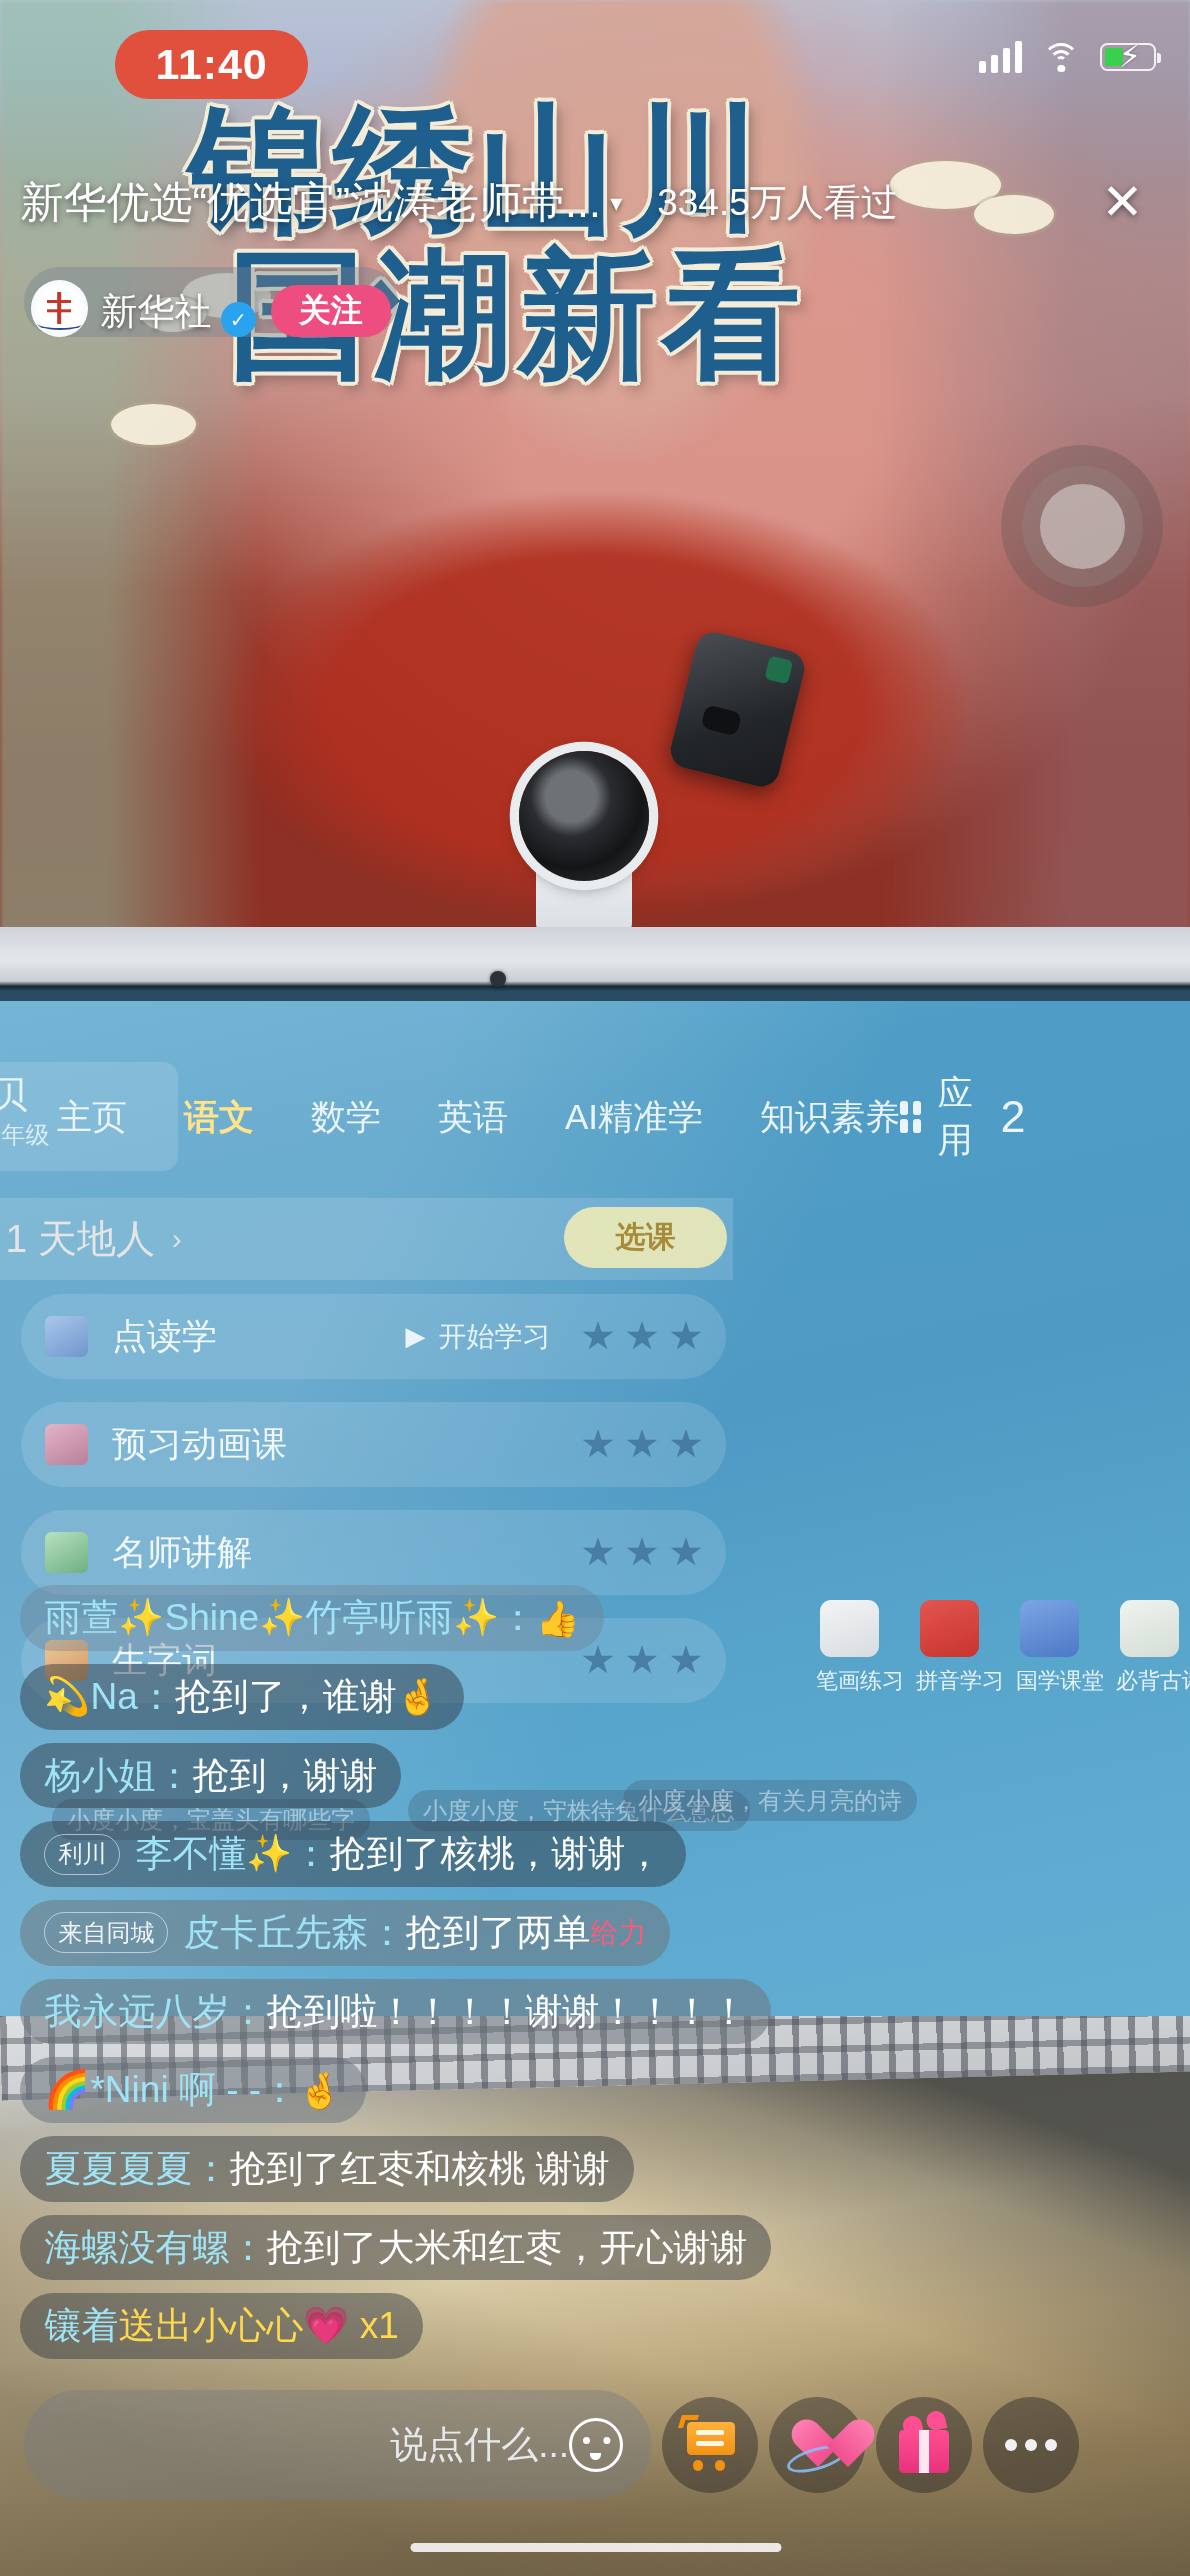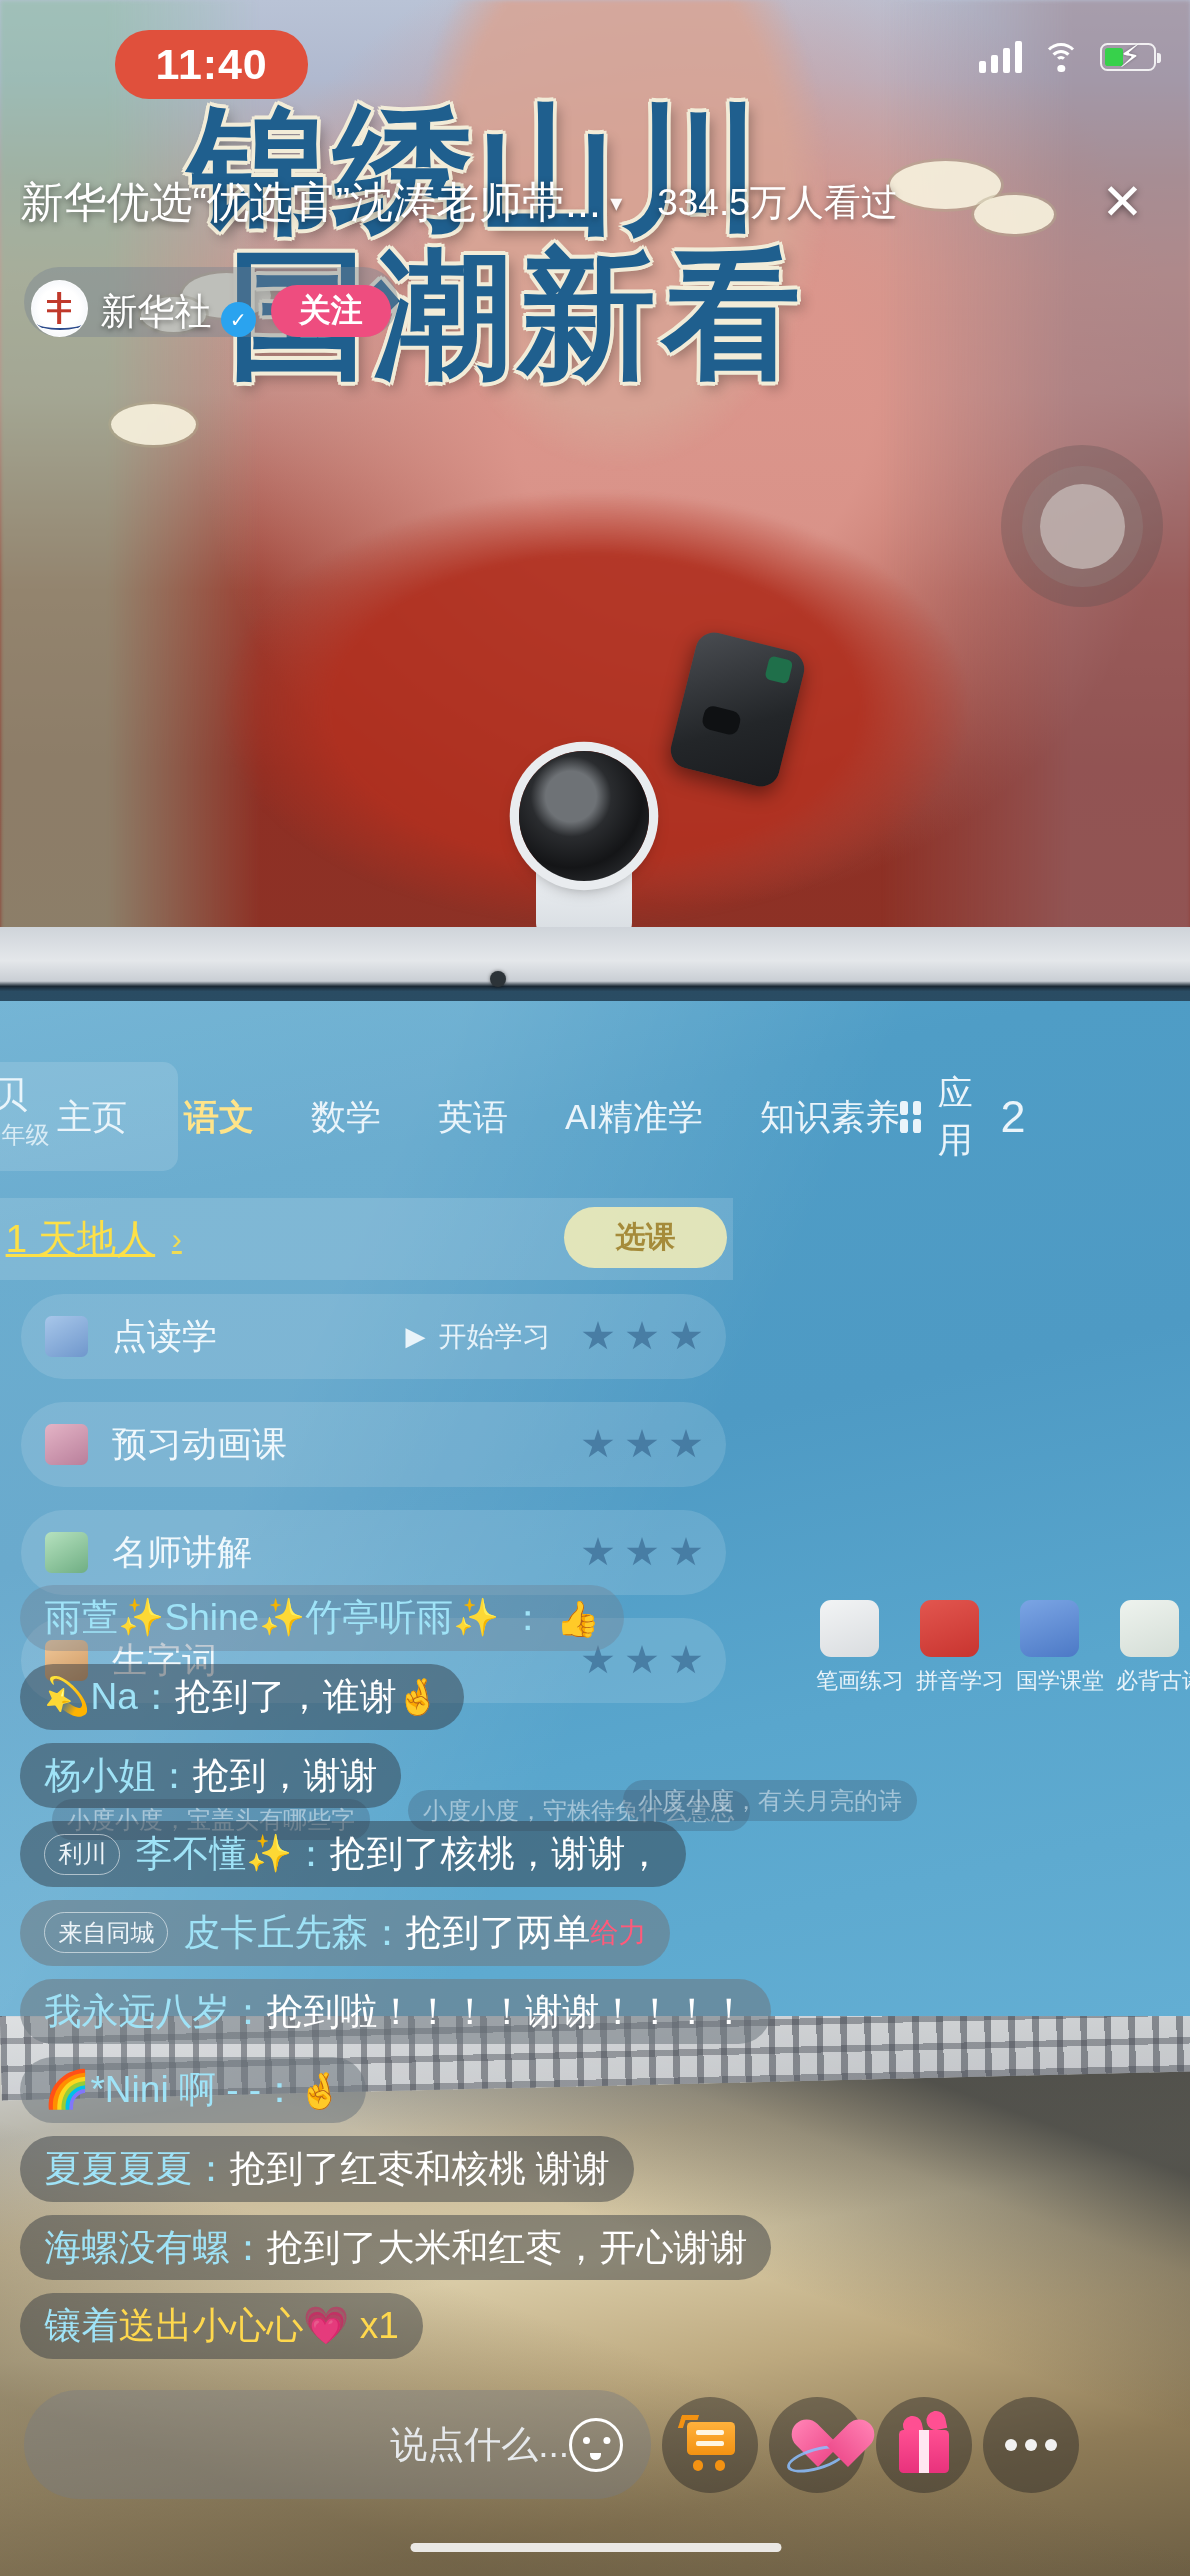--- a/index.html
+++ b/index.html
@@ -164,21 +164,21 @@
   .t-nav .tab { color:#eaf4fa; font-size:35px; margin-left:57px; white-space:nowrap; }
   .t-nav .tab.active { color:#ffe489; font-weight:700; }
   .t-nav .right { margin-left:auto; display:flex; align-items:center; gap:16.7px; padding-right:13px; }
   .grid-ic { width:32px; height:32px; display:grid; grid-template-columns:1fr 1fr; gap:4.6px; }
   .grid-ic i{ display:block; background:#eaf4fa; border-radius:2.8px; }
   .t-nav .right span { color:#eaf4fa; font-size:35px; }
   .t-nav .right .num { font-size:45px; }
 
   .t-crumb { position:absolute; left:0; top:1198px; width:733px; height:82px; z-index:10;
           background:rgba(255,255,255,.14); display:flex; align-items:center; }
-  .t-crumb span { color:#fde047; font-size:39px; margin-left:5.6px;text-decoration:underline; }
+  .t-crumb span { color:#e5e5e5; font-size:39px; margin-left:5.6px; }
   .t-crumb .chev { font-size:30px; margin-left:16.7px; opacity:.9; }
   .t-selectbtn { position:absolute; left:564px; top:1207px; width:163px; height:61px;
           border-radius:31px; background:rgba(250,240,180,.82); color:#a58b3a; font-size:30px;
           display:flex; align-items:center; justify-content:center; z-index:11; font-weight:600; }
 
   .t-list { position:absolute; left:21px; top:1294px; width:705px; z-index:10; }
   .t-row { height:85px; border-radius:43px; background:rgba(255,255,255,.13);
           display:flex; align-items:center; margin-bottom:23px; padding:0 24px; }
   .t-ic { width:43px; height:41px; border-radius:6.5px; flex:0 0 auto; }
   .t-row .lbl { color:#f0f8fc; font-size:35px; margin-left:24px; }
@@ -197,21 +197,21 @@
   .t-app .nm { color:#e9f3f9; font-size:22px; white-space:nowrap; }
 
   
   .ghost { position:absolute; z-index:18; color:rgba(230,240,248,.55); font-size:24px;
            background:rgba(60,80,100,.28); border-radius:20.4px; padding:4.6px 15px; white-space:nowrap; }
 
   .chat { position:absolute; left:20.4px; bottom:204px; width:1113px; z-index:22; }
   .msg { display:inline-flex; align-items:center; max-width:1094px;
          background:rgba(45,52,62,.46); border-radius:41px; padding:11px 24px; margin-bottom:13px;
          font-size:37px; line-height:1.18; }
-  .msg.dim { background:rgba(110,125,140,.36);gap:10px; }
+  .msg.dim { background:rgba(110,125,140,.36); }
   .msg.bright { background:rgba(110,118,126,.55); }
   .msg .user { color:#9fe3f7; white-space:nowrap; }
   .msg .txt { color:#ffffff; white-space:nowrap; }
   .msg .gifttxt { color:#ffd84d; white-space:nowrap; }
   .msg .hot { color:#ff5a7a; font-size:28px; }
   .tag { display:inline-flex; align-items:center; justify-content:center; height:41px; padding:0 13px;
          border-radius:20.4px; border:1.9px solid rgba(255,255,255,.55); color:#eef4f8;
          font-size:24px; margin-right:15px; white-space:nowrap; }
   .emo { font-size:35px; }
   .msgrow { display:block; }

